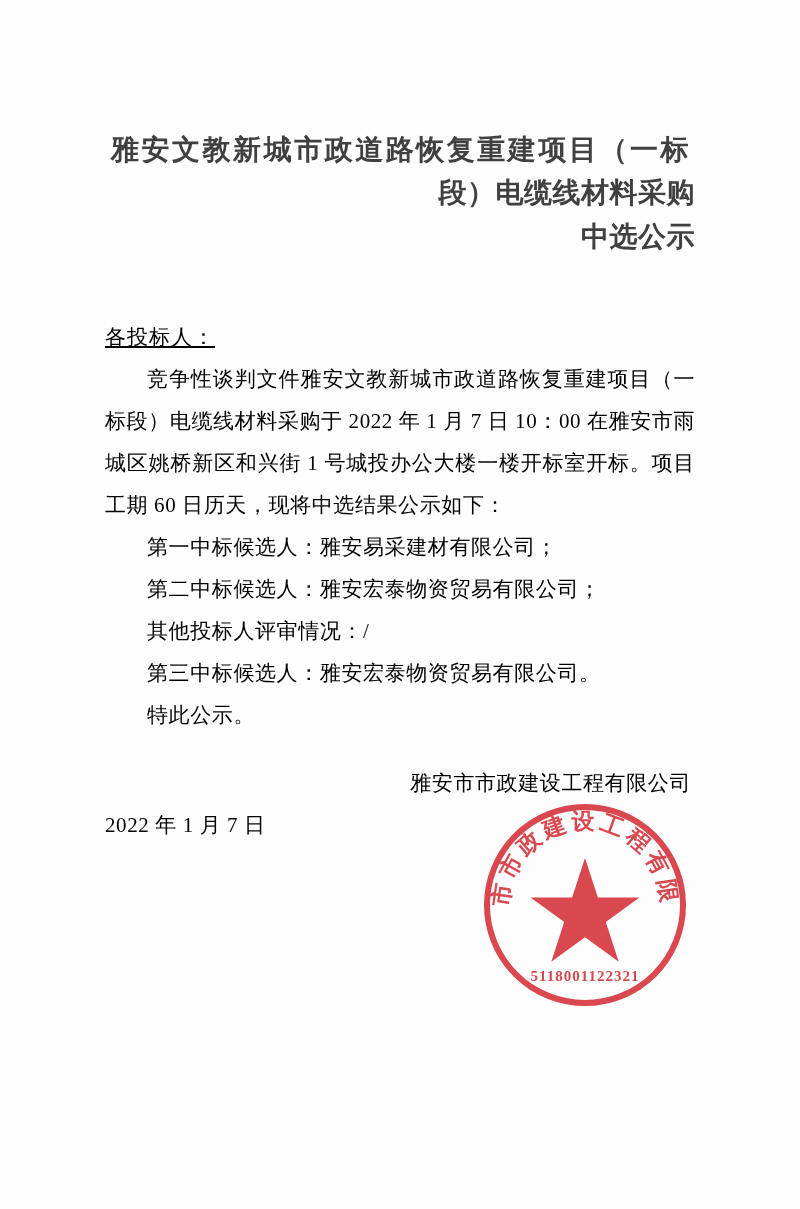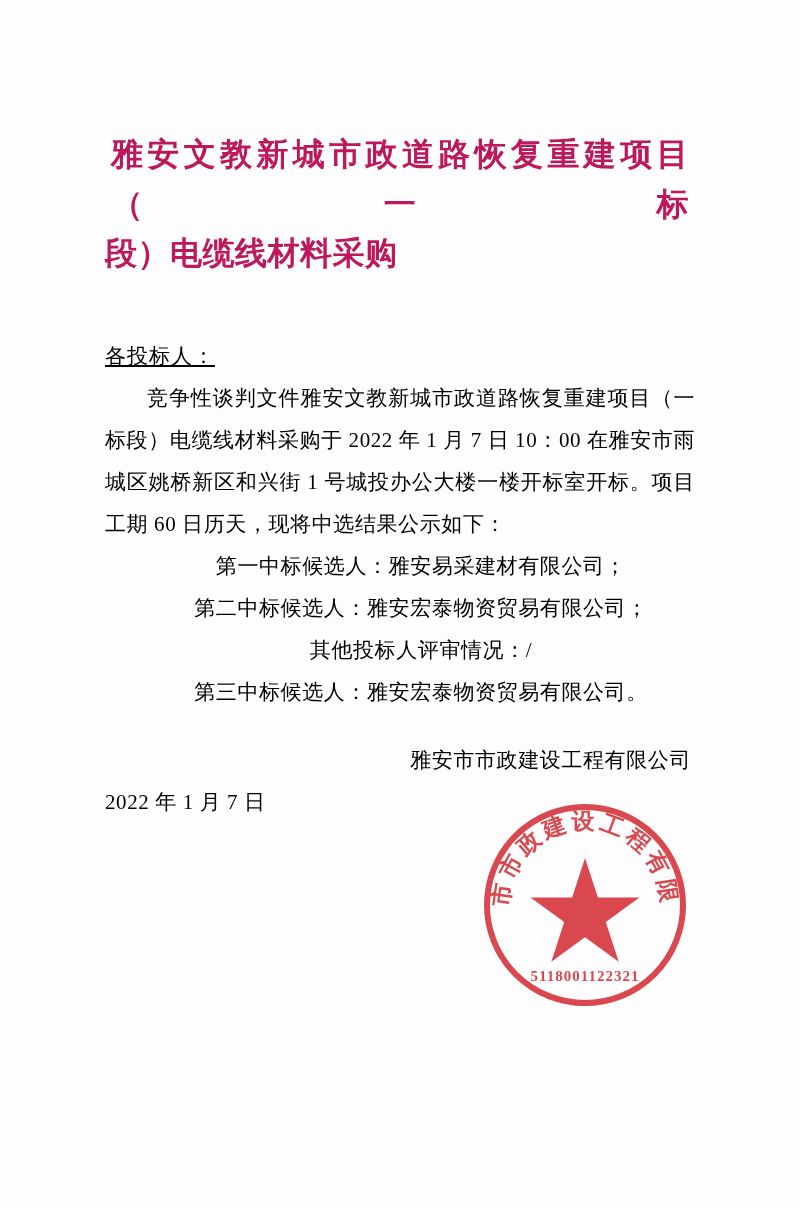--- a/index.html
+++ b/index.html
@@ -26,37 +26,37 @@
 
   .doc-body {
     position: absolute;
     left: 105px;
     top: 130px;
     width: 590px;
   }
 
   .doc-title {
     text-align: center;
-    font-size: 32px;
+    font-size: 28px;
     font-weight: bold;
     line-height: 1.55;
     letter-spacing: 0.5px;
-    color: #be185d;
+    color: #404040;
     margin: 0 0 0 0;
-    font-family: Liberation Serif, serif;
+    font-family: Liberation Mono, monospace;
   }
   .doc-title .line1 {
     display: block;
     text-align: justify;
     text-align-last: justify;
     padding: 0 6px;
   }
   .doc-title .line2 {
     display: block;
-    text-align: left;
+    text-align: right;
   }
 
   .salutation {
     margin-top: 58px;
     font-size: 21px;
     line-height: 1.9;
     letter-spacing: 1px;
     text-decoration: underline;
   }
 
@@ -72,21 +72,20 @@
   p.indent {
     text-indent: 2em;
   }
 
   .list-line {
     font-size: 21px;
     line-height: 2.0;
     margin: 0;
     text-indent: 2em;
     letter-spacing: 0.6px;
-    text-align: center;
   }
 
   .signature {
     margin-top: 26px;
     text-align: right;
     font-size: 21px;
     line-height: 2.0;
     letter-spacing: 0.6px;
     padding-right: 4px;
   }
@@ -120,33 +119,35 @@
 </head>
 <body>
 
 <div class="page">
 
   <div class="doc-body">
 
     <div class="doc-title">
       <span class="line1">雅安文教新城市政道路恢复重建项目（一标</span>
       <span class="line2">段）电缆线材料采购</span>
+      <span class="line2">中选公示</span>
     </div>
 
     <div class="salutation">各投标人：</div>
 
     <p class="para indent">竞争性谈判文件雅安文教新城市政道路恢复重建项目（一标段）电缆线材料采购于 2022 年 1 月 7 日 10：00 在雅安市雨城区姚桥新区和兴街 1 号城投办公大楼一楼开标室开标。项目工期 60 日历天，现将中选结果公示如下：</p>
 
     <p class="list-line">第一中标候选人：雅安易采建材有限公司；</p>
     <p class="list-line">第二中标候选人：雅安宏泰物资贸易有限公司；</p>
     <p class="list-line">其他投标人评审情况：/</p>
 
     <p class="list-line">第三中标候选人：雅安宏泰物资贸易有限公司。</p>
 
 
+    <p class="list-line">特此公示。</p>
 
     <div class="signature">雅安市市政建设工程有限公司</div>
     <div class="sig-date">2022 年 1 月 7 日</div>
 
   </div>
 
   <div class="seal">
     <svg width="210" height="210" viewBox="0 0 210 210" xmlns="http://www.w3.org/2000/svg">
       <circle cx="105" cy="105" r="98" fill="none" stroke="#d2202a" stroke-width="6"></circle>
       <path id="sealArcTop" d="M 105,105 m -76,0 a 76,76 0 1,1 152,0" fill="none" stroke="none"></path>

